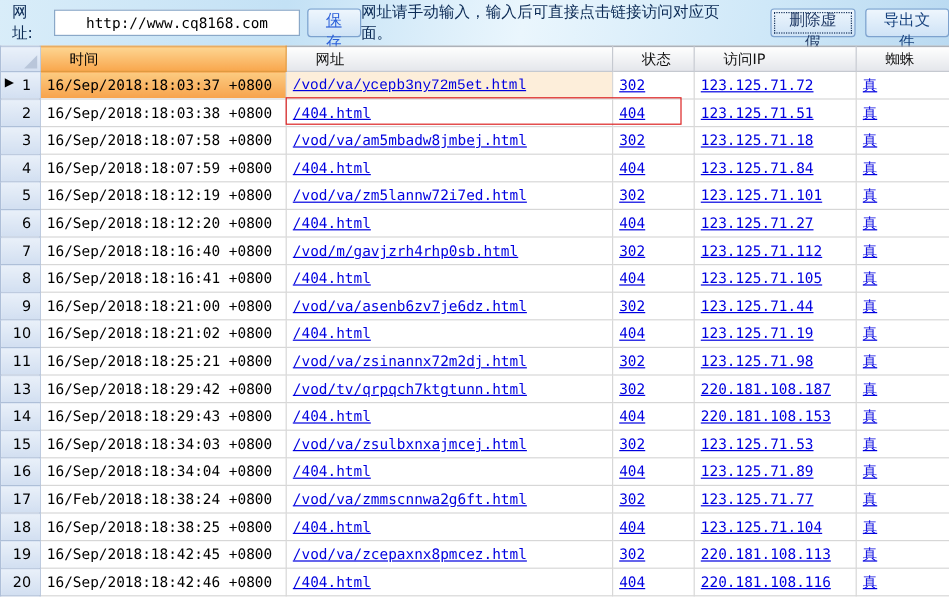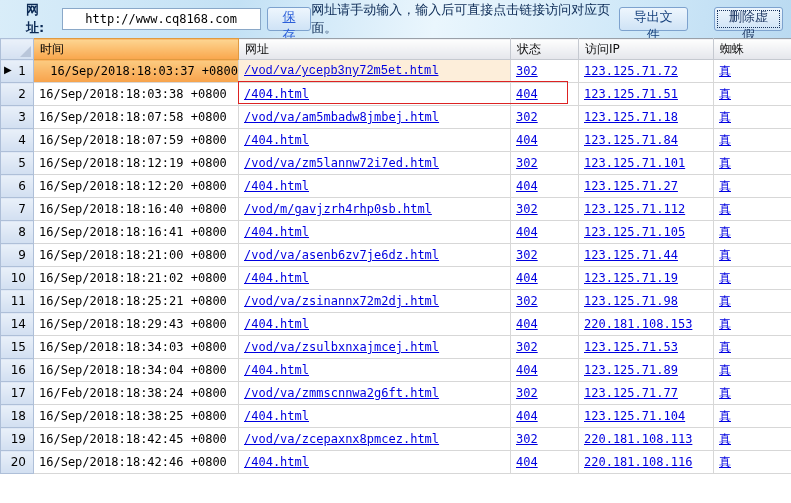--- a/index.html
+++ b/index.html
@@ -4,73 +4,73 @@
 <style>
   html,body{margin:0;padding:0;background:#fff;}
   .app{position:relative;width:791px;height:503px;overflow:hidden;
        font-family:"DejaVu Sans","Liberation Sans",sans-serif;font-size:12px;}
 
   
   .toolbar{position:absolute;left:0;top:0;width:791px;height:38px;
     background:linear-gradient(100deg,#dcеff9 0%,#c6e3f6 30%,#e9f6fd 55%,#cfe8f8 80%,#bfdcf2 100%);
     background:linear-gradient(100deg,#d9edf9 0%,#c3e1f5 30%,#eaf6fd 55%,#cfe8f8 80%,#badaf1 100%);
     display:flex;align-items:center;}
-  .url-label{color:#0b2a55;margin-left:26px;font-size:13px;font-weight:bold;}
+  .url-label{color:#0b2a55;margin-left:10px;font-size:13px;}
   .url-input{width:200px;height:20px;margin-left:6px;border:1px solid #8aa8c8;background:#fff;
     font-family:"DejaVu Sans Mono","Liberation Mono",monospace;font-size:12px;padding:0 4px;color:#000;text-align:center;}
   .btn{height:24px;margin-left:8px;padding:0 9px;border:1px solid #7da2ce;border-radius:3px;
     background:linear-gradient(#eef6fd,#cfe3f6);font-size:13px;cursor:pointer;
     font-family:"DejaVu Sans","Liberation Sans",sans-serif;}
   .btn-save{color:#2b5fd9;margin-left:6px;text-decoration:underline;}
   .hint{color:#0b2a55;font-size:13px;}
   .btn-export{margin-left:auto;color:#17427e;}
   .btn-delete{margin-left:26px;margin-right:8px;color:#1f3864;
     outline:1px dotted #16325c;outline-offset:-4px;}
 
   
   .grid{position:absolute;left:0;top:38px;width:791px;border-collapse:collapse;table-layout:fixed;
     font-family:"DejaVu Sans Mono","Liberation Mono",monospace;font-size:12px;}
   .grid col.c-rowhdr{width:33px;} .grid col.c-time{width:205px;} .grid col.c-url{width:272px;}
   .grid col.c-status{width:68px;} .grid col.c-ip{width:135px;} .grid col.c-spider{width:78px;}
 
-  .grid th{height:20px;padding:0 0 0 6px;text-align:left;font-weight:normal;color:#111;
+  .grid th{height:20px;padding:0 0 0 24px;text-align:left;font-weight:normal;color:#111;
     background:linear-gradient(#fefefe,#e4e6eb);border:1px solid #c5c9d0;border-top:1px solid #9aa0a8;
     font-family:"DejaVu Sans","Liberation Sans",sans-serif;overflow:hidden;white-space:nowrap;}
   .grid th.corner{background:linear-gradient(#eaf1fa,#d4e0f1);border:1px solid #aebfd8;position:relative;padding:0;}
   .grid th.corner .tri{position:absolute;right:2px;bottom:2px;width:0;height:0;
     border-left:11px solid transparent;border-bottom:11px solid #b9c6da;}
   .grid th.hdr-selected{background:linear-gradient(#fdd591,#f9a64c);border-color:#e09a40;color:#000;}
 
   .grid td{height:22px;padding:0 0 0 5px;background:#fff;border-right:1px solid #d7d7d7;
     border-bottom:1px solid #d7d7d7;overflow:hidden;white-space:nowrap;color:#000;}
   .grid td.rowhdr{background:linear-gradient(#e9f0f9,#d2dff1);border:1px solid #aebfd8;
     text-align:right;padding:0 7px 0 2px;color:#000;position:relative;
     font-family:"DejaVu Sans","Liberation Sans",sans-serif;}
   .row-arrow{display:none;position:absolute;left:3px;top:4px;font-size:10px;color:#000;}
   tr.selected .row-arrow{display:block;}
-  tr.selected td.cell-time{background:linear-gradient(#fccb81,#f7a24b);text-align:right;}
+  tr.selected td.cell-time{background:linear-gradient(#fccb81,#f7a24b);}
   tr.selected td.cell-url{background:#fdeeda;font-family:Liberation Mono, monospace;}
   .grid a{color:#0000e0;text-decoration:underline;}
 
   
   .fake-box{position:absolute;left:238px;top:81px;width:328px;height:21px;
     border:1px solid #dd2222;pointer-events:none;background:transparent;}
 </style>
 </head>
 <body>
 
 <div class="app">
 
   <div class="toolbar">
     <span class="url-label">网址:</span>
     <input class="url-input" type="text" value="http://www.cq8168.com" style="">
     <button class="btn btn-save">保存</button>
     <span class="hint">网址请手动输入，输入后可直接点击链接访问对应页面。</span>
+    <button class="btn btn-delete">删除虚假</button>
     <button class="btn btn-export">导出文件</button>
-    <button class="btn btn-delete">删除虚假</button>
   </div>
 
   <table class="grid">
     <colgroup>
       <col class="c-rowhdr">
         <col class="c-time">
         <col class="c-url">
       <col class="c-status">
         <col class="c-ip">
         <col class="c-spider">
@@ -170,20 +170,28 @@
   </tr>
         <tr>
     <td class="rowhdr"><span>11</span></td>
     <td class="cell-time">16/Sep/2018:18:25:21 +0800</td>
     <td class="cell-url"><a href="#">/vod/va/zsinannx72m2dj.html</a></td>
     <td class="cell-status"><a href="#">302</a></td>
     <td class="cell-ip"><a href="#">123.125.71.98</a></td>
     <td class="cell-spider"><a href="#">真</a></td>
   </tr>
         <tr>
+    <td class="rowhdr"><span>13</span></td>
+    <td class="cell-time">16/Sep/2018:18:29:42 +0800</td>
+    <td class="cell-url"><a href="#">/vod/tv/qrpqch7ktgtunn.html</a></td>
+    <td class="cell-status"><a href="#">302</a></td>
+    <td class="cell-ip"><a href="#">220.181.108.187</a></td>
+    <td class="cell-spider"><a href="#">真</a></td>
+  </tr>
+        <tr>
     <td class="rowhdr"><span>14</span></td>
     <td class="cell-time">16/Sep/2018:18:29:43 +0800</td>
     <td class="cell-url"><a href="#">/404.html</a></td>
     <td class="cell-status"><a href="#">404</a></td>
     <td class="cell-ip"><a href="#">220.181.108.153</a></td>
     <td class="cell-spider"><a href="#">真</a></td>
   </tr>
         <tr>
     <td class="rowhdr"><span>15</span></td>
     <td class="cell-time">16/Sep/2018:18:34:03 +0800</td>

